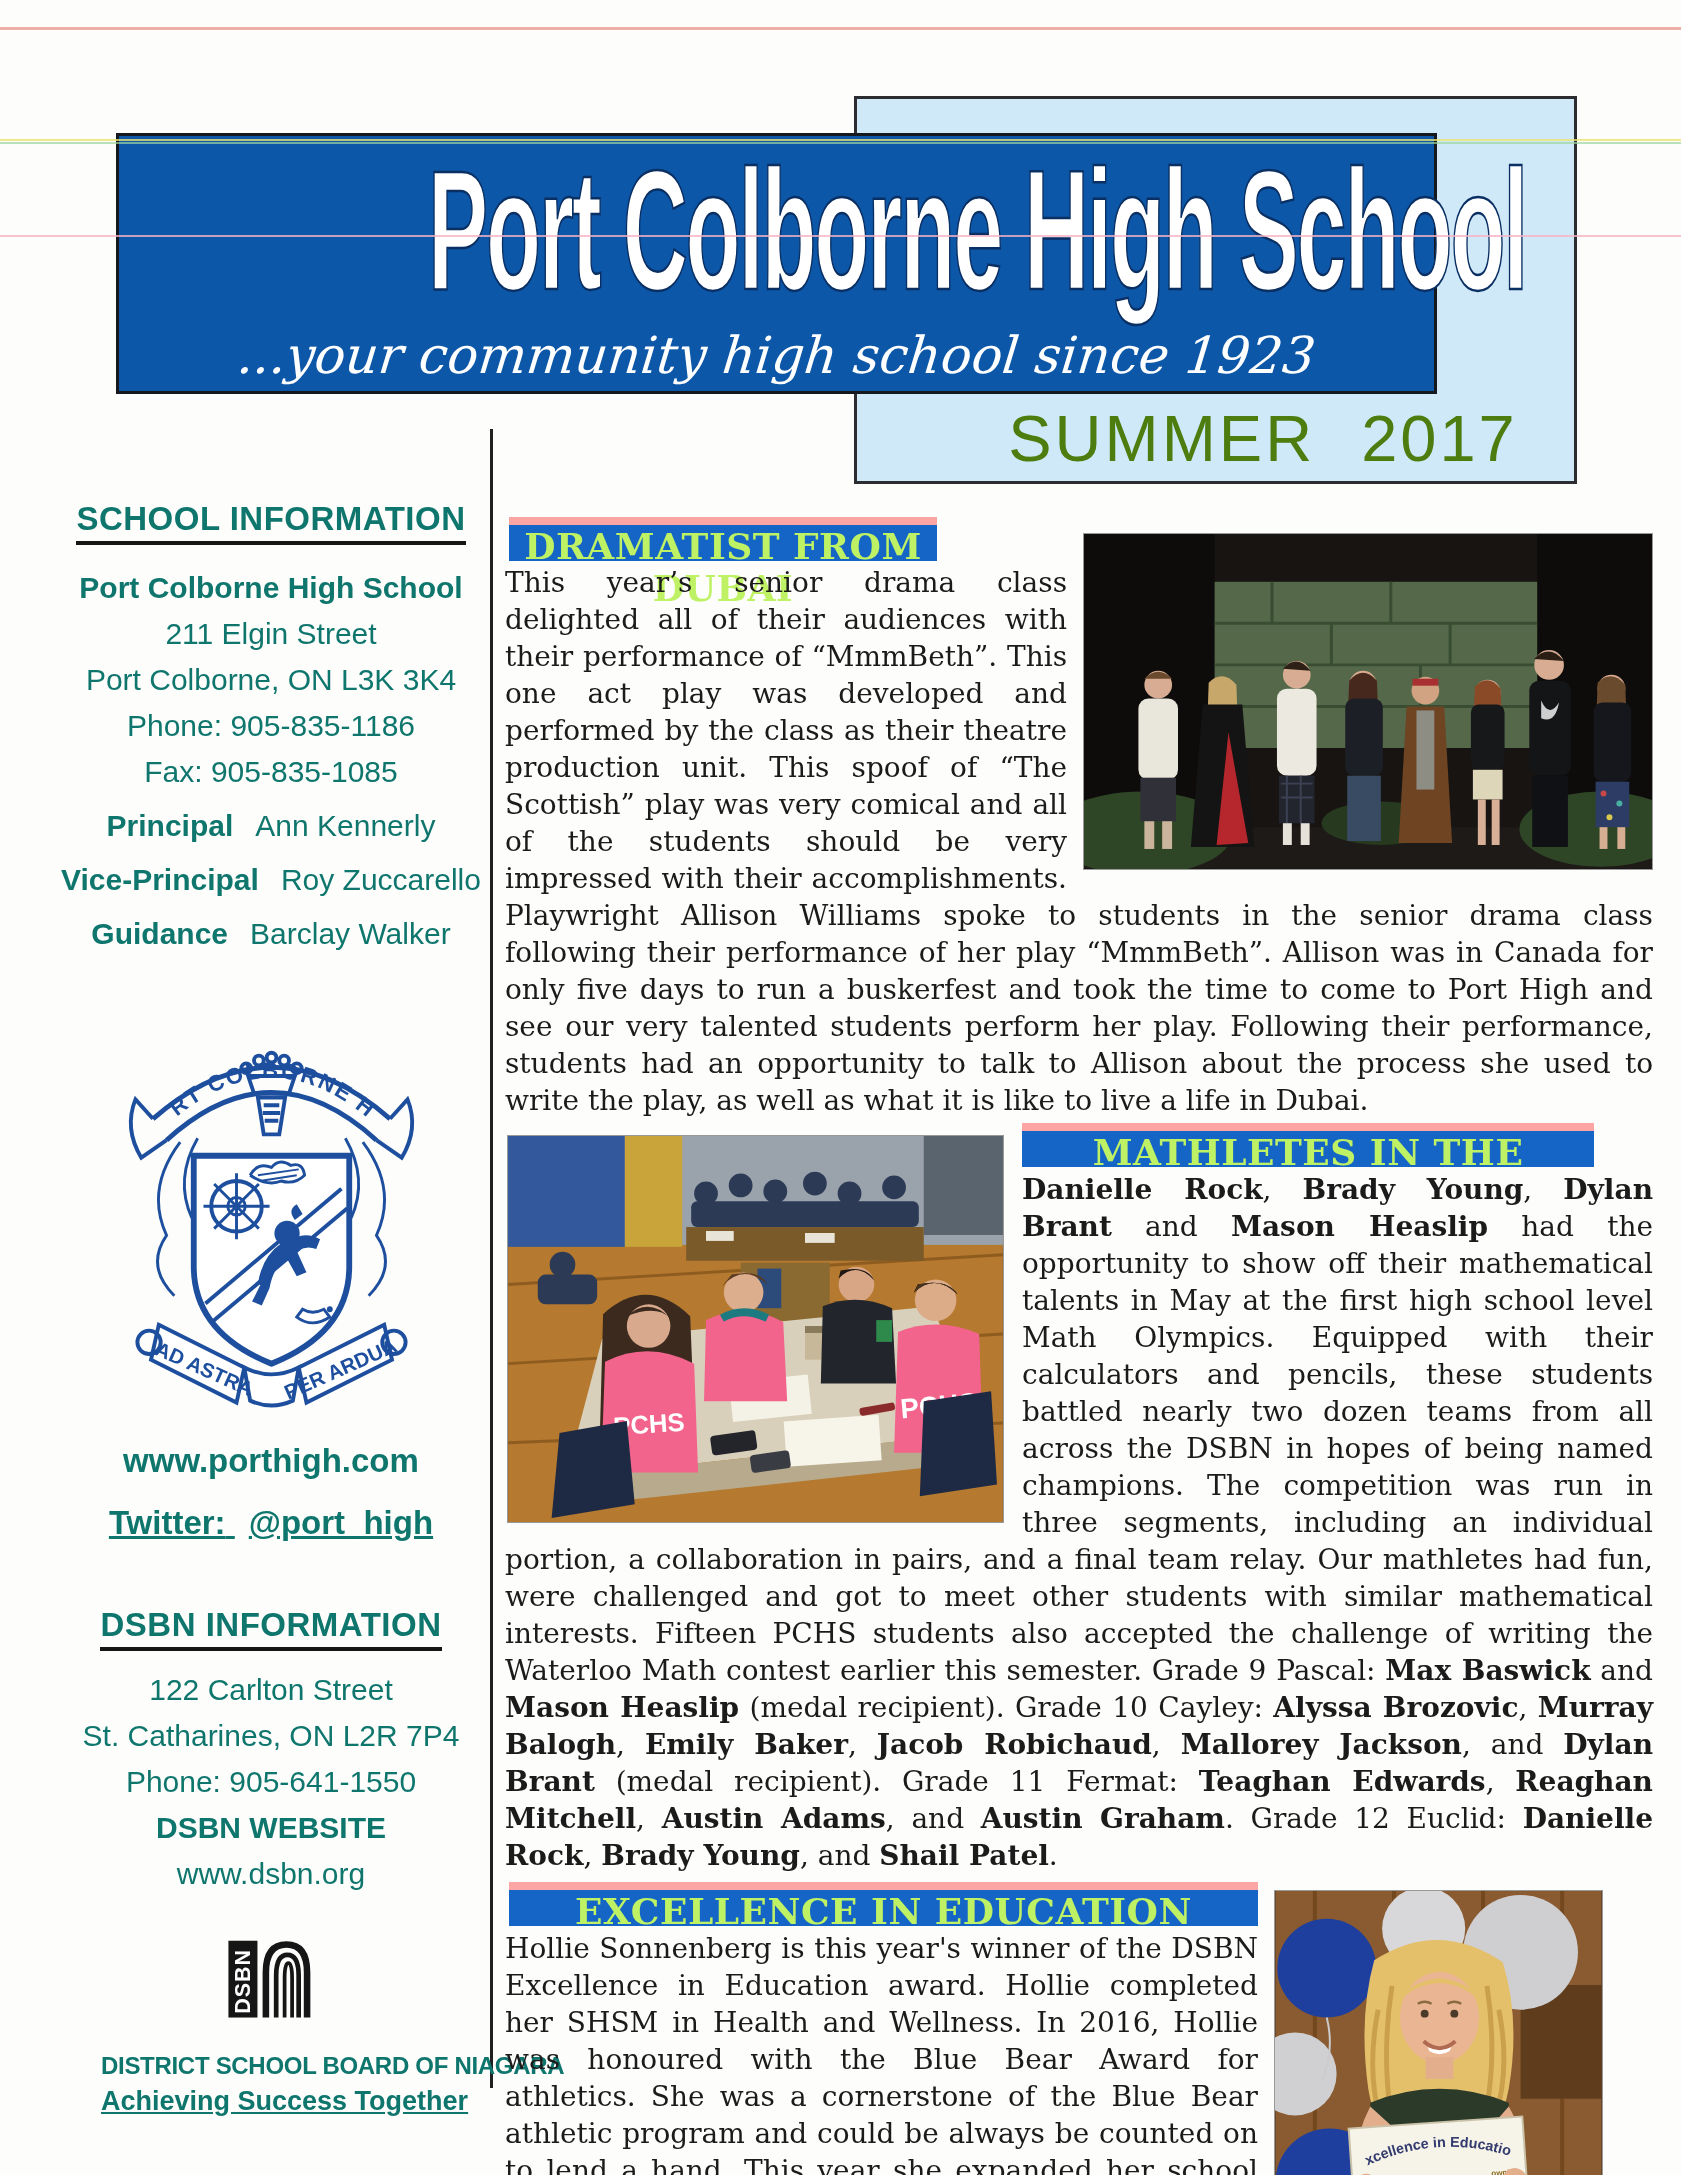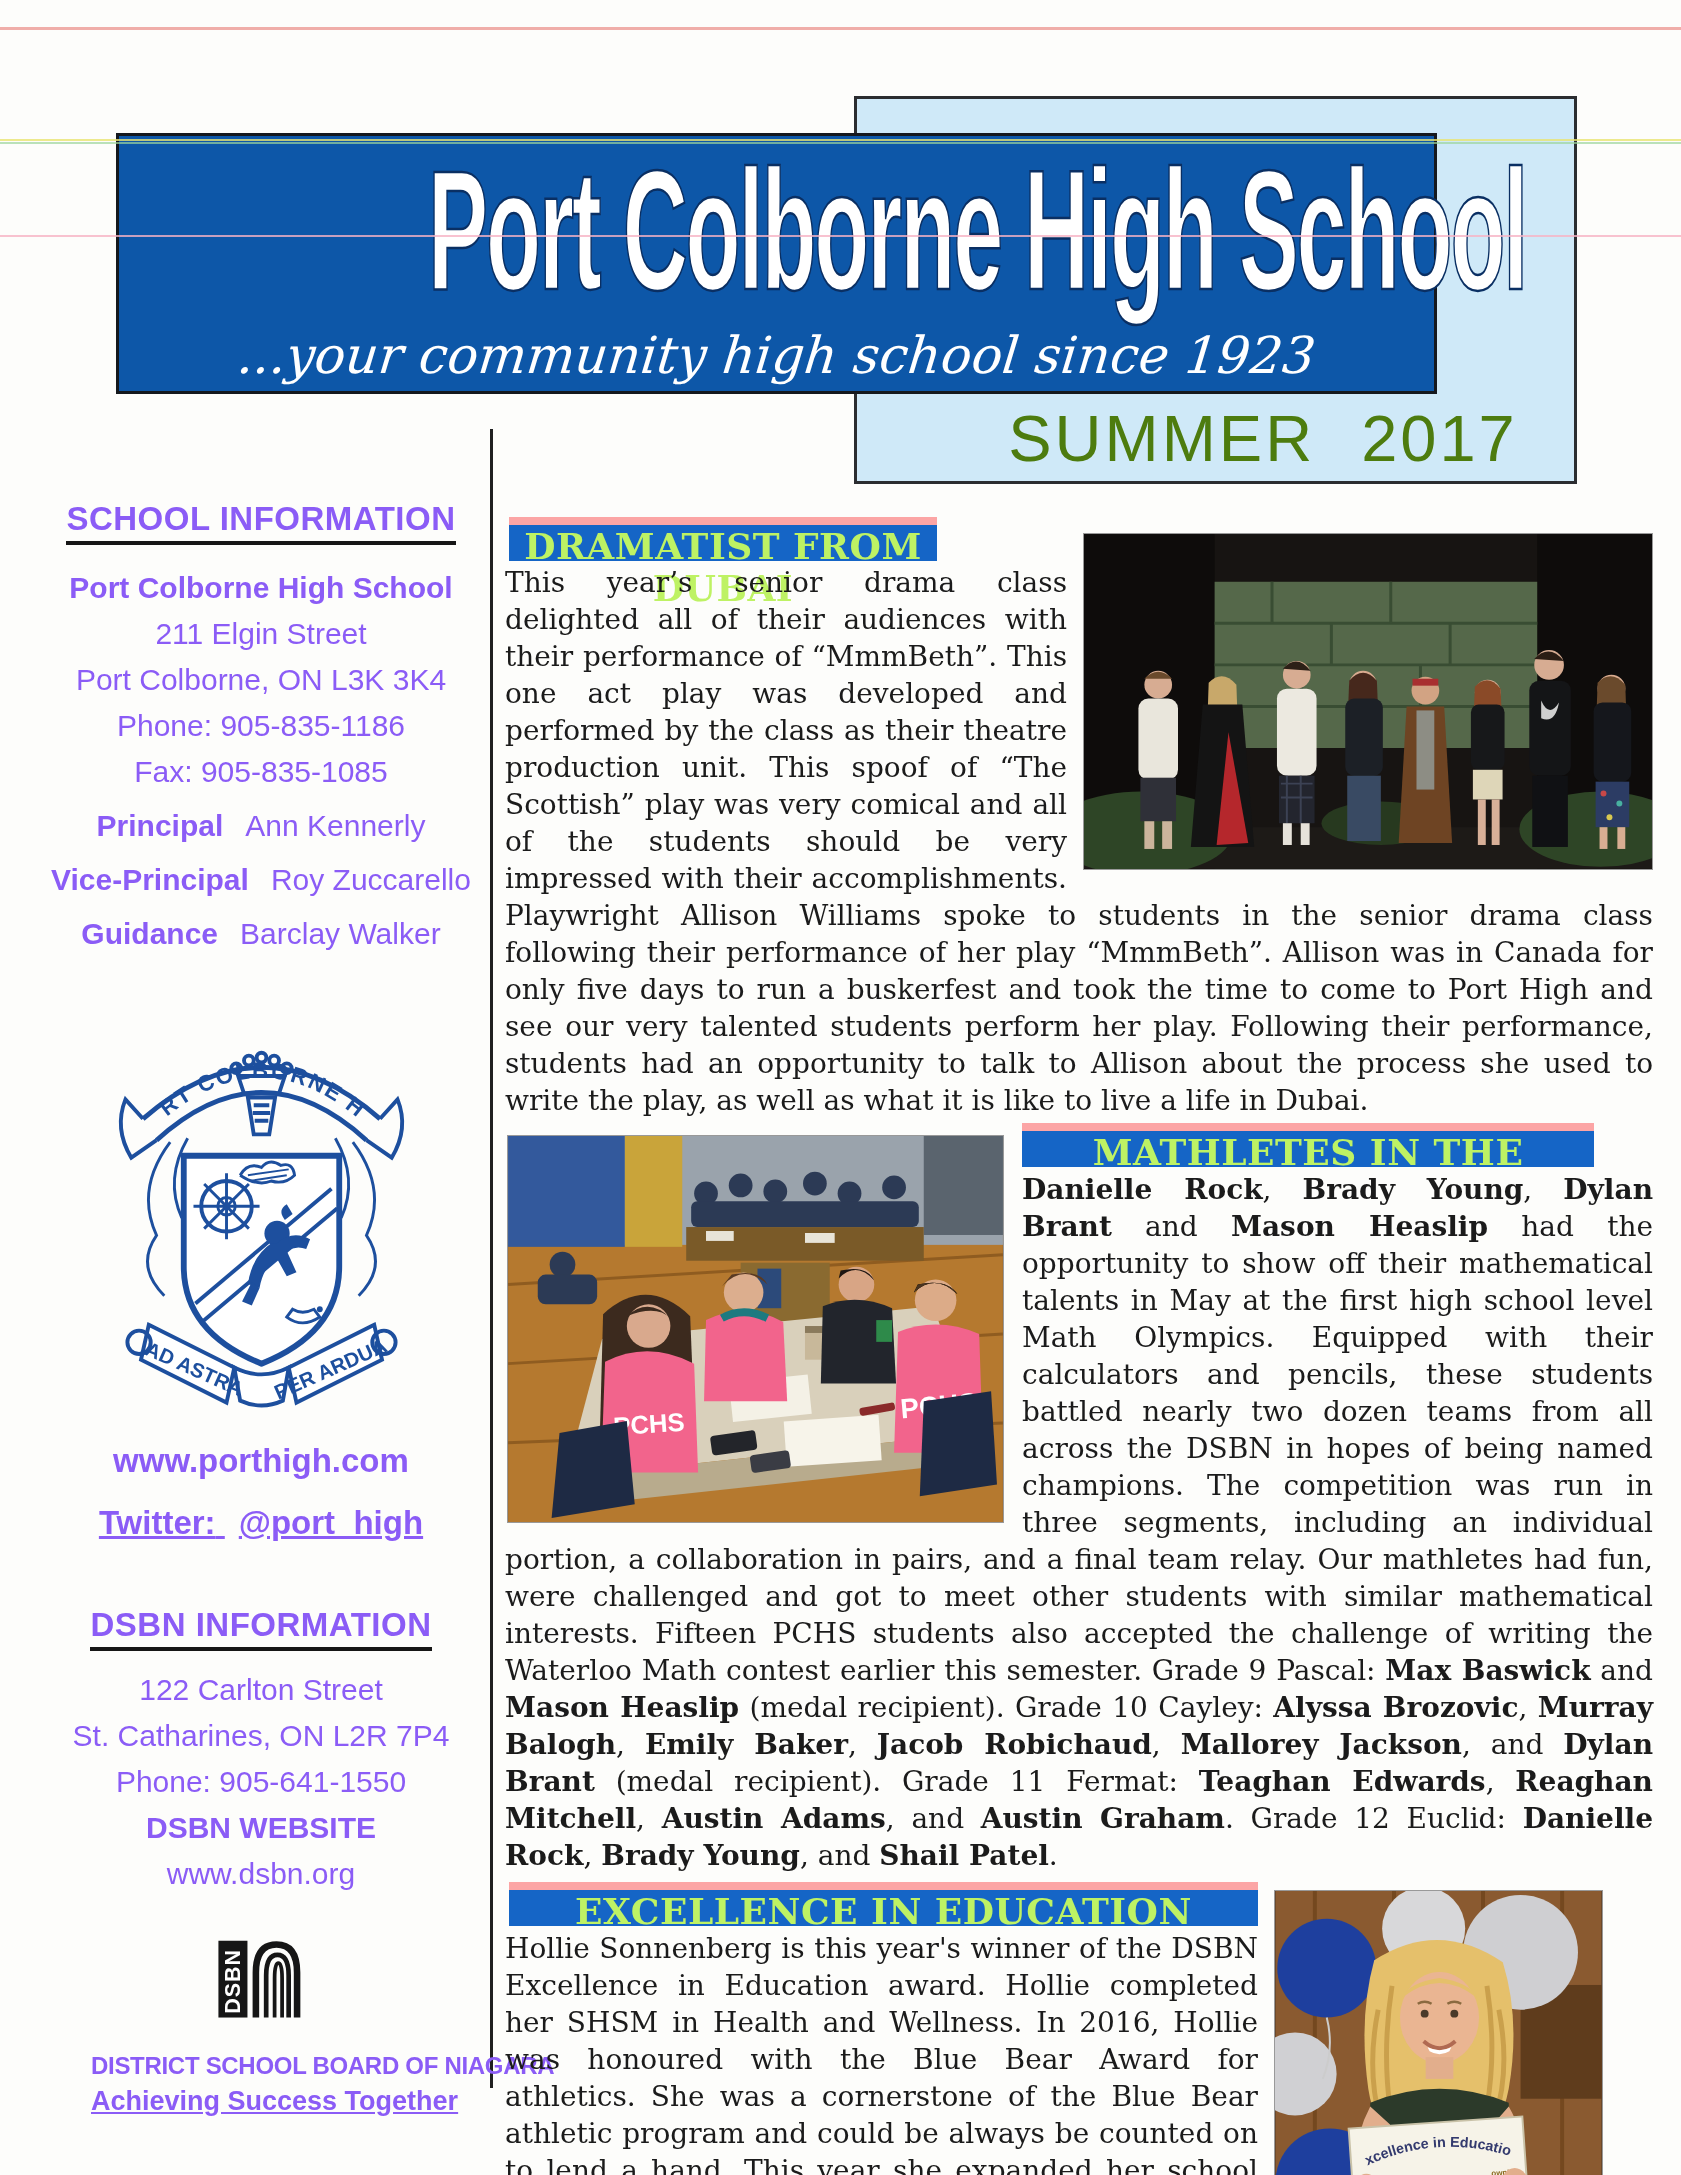--- a/index.html
+++ b/index.html
@@ -21,21 +21,21 @@
             background:#0d57a8;border:3px solid #15181d;box-sizing:border-box;z-index:5;}
   .masthead-title{position:absolute;top:8px;left:0;width:100%;text-align:center;color:#ffffff;
             font-weight:bold;font-size:170px;line-height:1.02;letter-spacing:-4px;white-space:nowrap;
             transform:scaleX(0.53);-webkit-text-stroke:2.5px #0a2f63;}
   .masthead-tagline{position:absolute;top:190px;left:0;width:100%;text-align:center;color:#ffffff;
             font-family:"DejaVu Serif",serif;font-style:italic;font-size:51px;transform:skewX(-6deg);}
 
   .divider{position:absolute;left:490px;top:429px;width:3px;height:1659px;background:#202020;}
 
   
-  .sidebar{position:absolute;left:51px;top:500px;width:420px;text-align:center;color:#8b5cf6;}
+  .sidebar{position:absolute;left:61px;top:500px;width:420px;text-align:center;color:#0f766e;}
   .sb-h{font-size:33px;font-weight:bold;display:inline-block;border-bottom:4px solid #161616;
         padding-bottom:3px;letter-spacing:0.5px;}
   .sb-line{font-size:30px;margin-top:12px;}
   .sb-bold{font-weight:bold;}
   .sb-staff{font-size:30px;margin-top:20px;}
   .sb-staff .role{font-weight:bold;margin-right:22px;}
   .crest-wrap{margin-top:24px;}
   .sb-web{font-size:33px;font-weight:bold;margin-top:16px;}
   .sb-gap{height:34px;}
   .dsbn-logo-wrap{margin-top:46px;}

